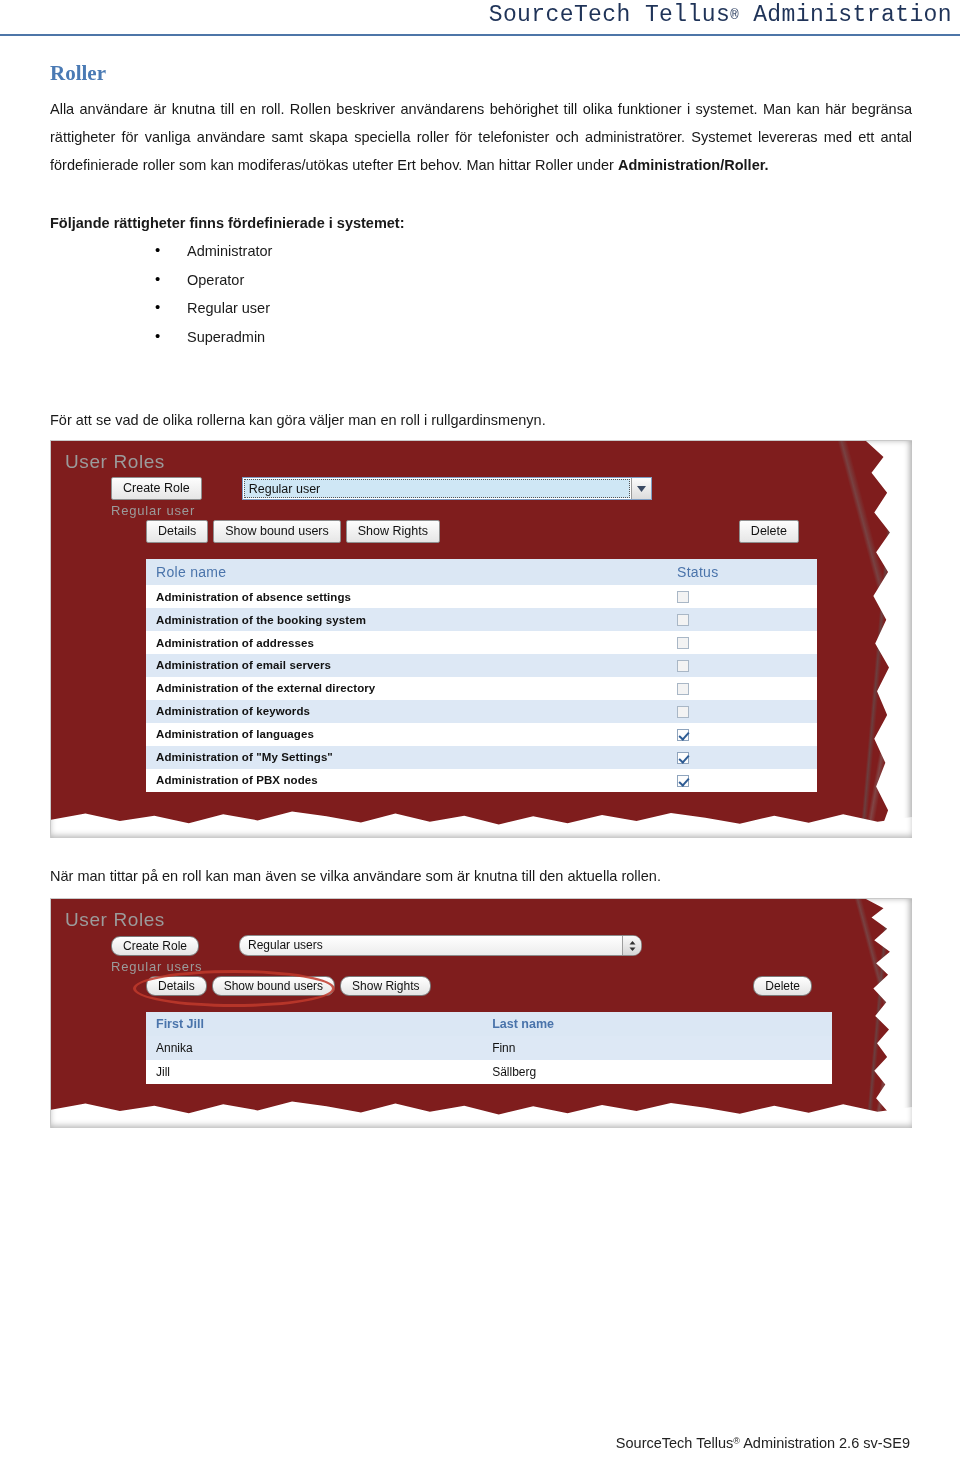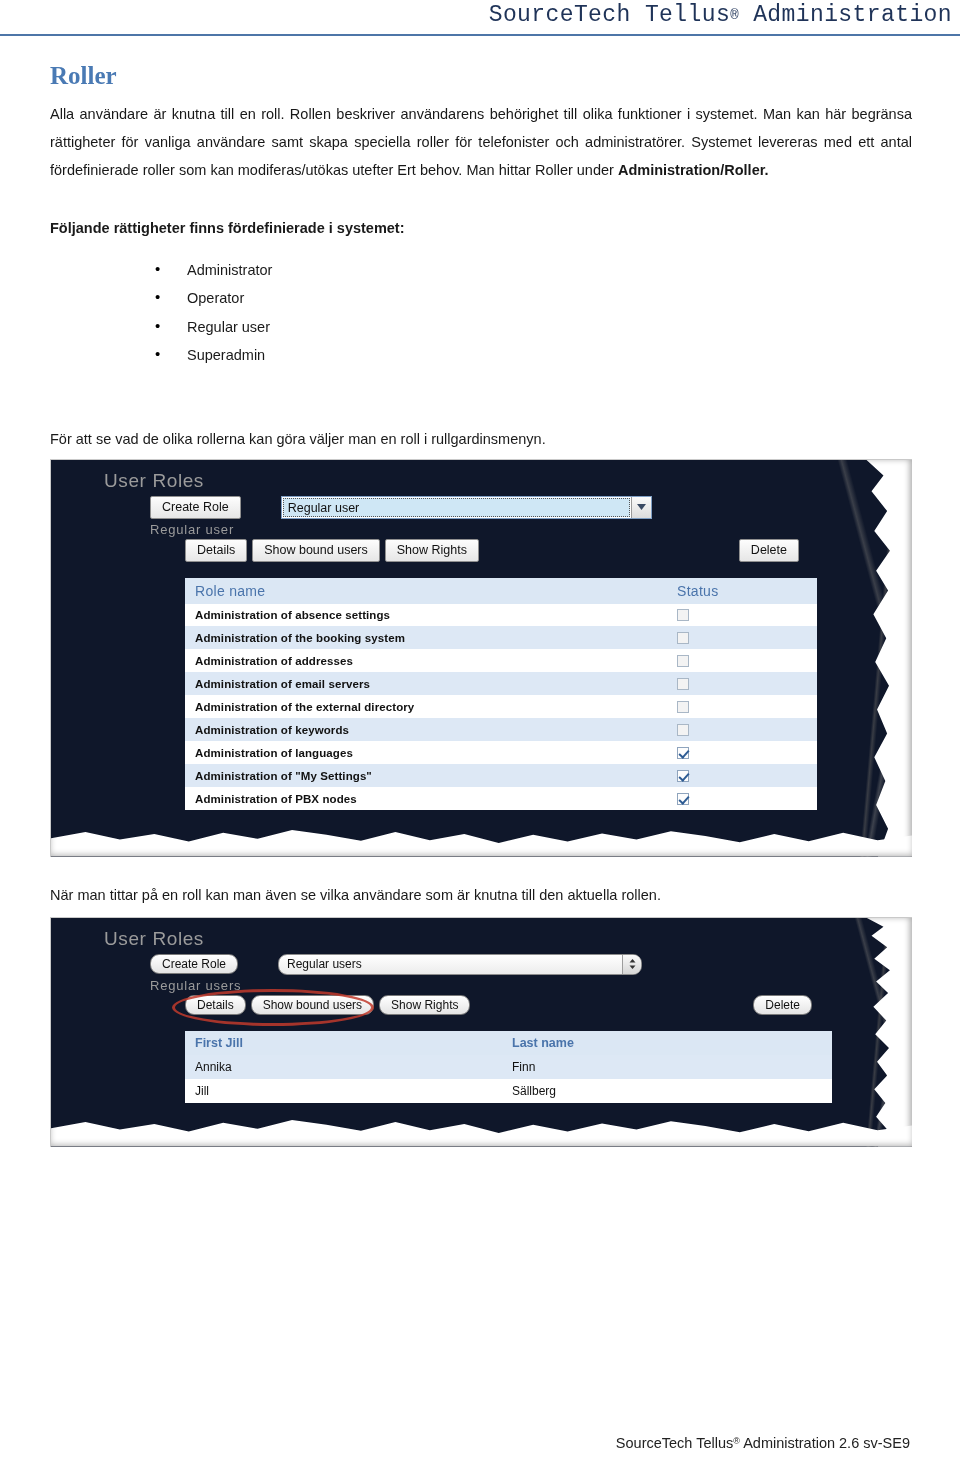--- a/index.html
+++ b/index.html
@@ -44,41 +44,41 @@
   
   .content {
     position: absolute;
     top: 62px;
     left: 50px;
     width: 862px;
   }
 
   h1.section-title {
     font-family: "Liberation Serif", serif;
-    font-size: 25px;
+    font-size: 21px;
     font-weight: bold;
     color: #4a7ab4;
     margin: 0 0 10px 0;
     line-height: 1.1;
   }
 
   p.para {
     font-size: 14.5px;
     line-height: 28px;
     margin: 0 0 6px 0;
     text-align: justify;
     color: #181818;
   }
   p.para b { font-weight: bold; }
 
   p.lead {
     font-size: 14.5px;
     font-weight: bold;
     line-height: 28px;
-    margin: 30px 0 14px 0;
+    margin: 30px 0 0 0;
   }
 
   ul.bullets {
     list-style: none;
     margin: 0 0 0 0;
     padding: 0 0 0 105px;
   }
   ul.bullets li {
     font-size: 14.5px;
     line-height: 28.5px;
@@ -101,26 +101,25 @@
   }
   p.between {
     font-size: 14.5px;
     line-height: 28px;
     margin: 0 0 8px 0;
   }
 
   
   .shot {
     position: relative;
-    background: #0f172a;
+    background: #7f1d1d;
     border-left: 1px solid #c9c9c9;
     border-top: 1px solid #c9c9c9;
     box-sizing: border-box;
     overflow: hidden;
-    padding-left: 39px;
   }
   
   .torn-right {
     position: absolute;
     top: 0; right: 0;
     width: 90px; height: 100%;
     background:
       linear-gradient(95deg, rgba(0,0,0,0) 58%, rgba(90,90,90,0.55) 60%, rgba(255,255,255,0) 63%),
       linear-gradient(75deg, rgba(0,0,0,0) 62%, rgba(110,110,110,0.45) 64%, rgba(255,255,255,0) 67%),
       linear-gradient(100deg, rgba(0,0,0,0) 70%, rgba(130,130,130,0.4) 72%, rgba(255,255,255,0) 75%);

